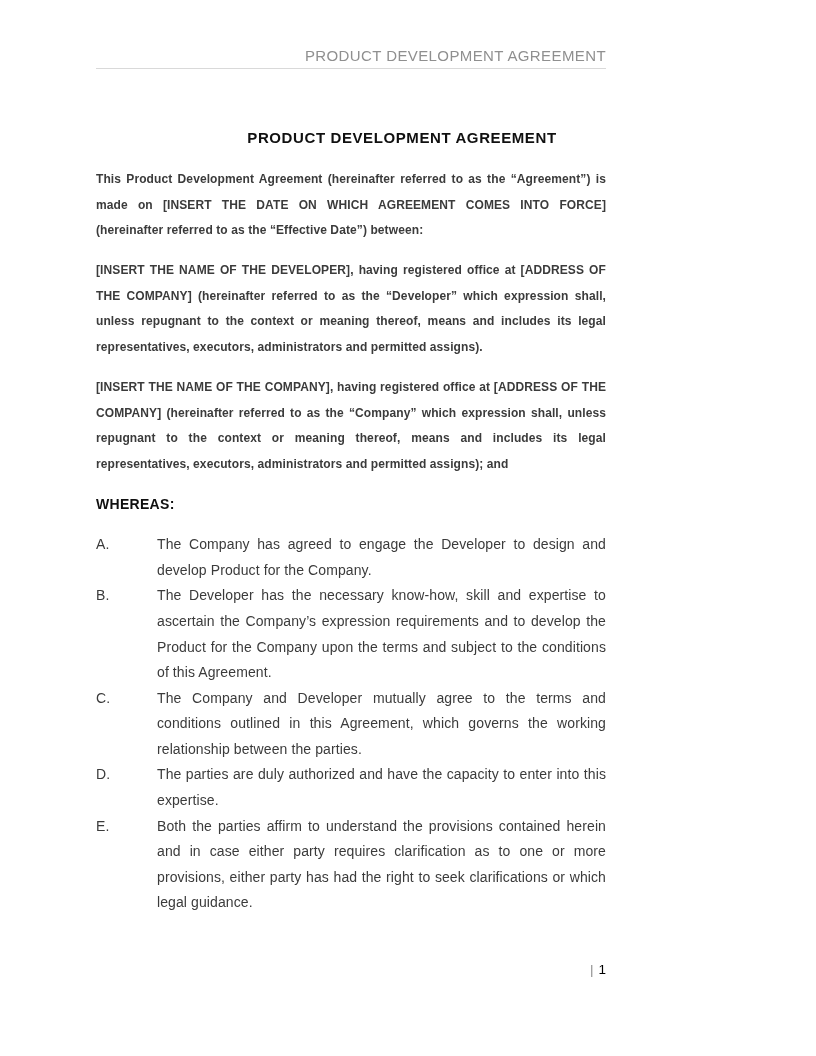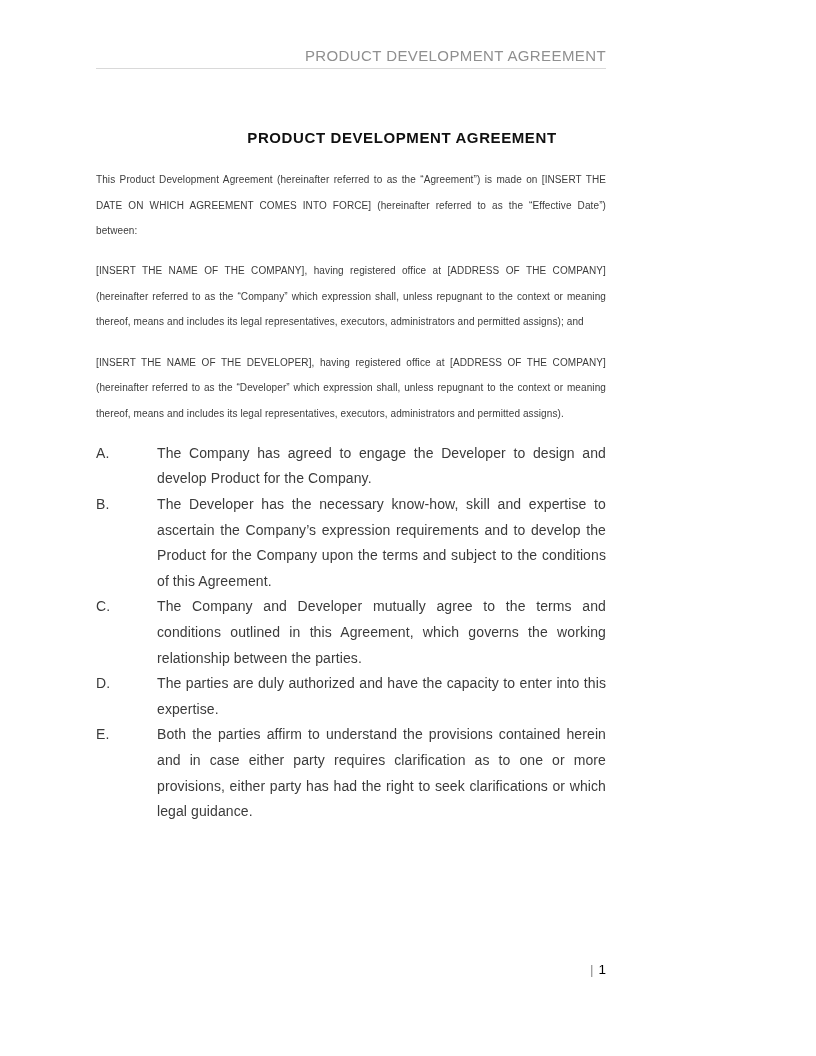--- a/index.html
+++ b/index.html
@@ -43,25 +43,26 @@
     padding-left: 102px;
     text-align: center;
     font-size: 15px;
     font-weight: bold;
     letter-spacing: 0.6px;
     line-height: 20px;
     color: #101010;
   }
   .para {
     margin: 0 0 14.5px 0;
-    font-size: 10px;
+    font-size: 12px;
     line-height: 25.6px;
     letter-spacing: 0.1px;
     color: #3b3b3b;
     text-align: justify;
+    font-weight: bold;
   }
   .whereas {
     margin: 0 0 14.5px 0;
     font-size: 14px;
     line-height: 25.6px;
     font-weight: bold;
     letter-spacing: 0.3px;
     color: #101010;
   }
   .recitals {
@@ -105,25 +106,26 @@
     <div class="header-text">PRODUCT DEVELOPMENT AGREEMENT</div>
     <div class="header-rule"></div>
   </div>
 
   <div class="content">
 
     <h1 class="doc-title">PRODUCT DEVELOPMENT AGREEMENT</h1>
 
     <p class="para">This Product Development Agreement (hereinafter referred to as the “Agreement”) is made on [INSERT THE DATE ON WHICH AGREEMENT COMES INTO FORCE] (hereinafter referred to as the “Effective Date”) between:</p>
 
+    <p class="para">[INSERT THE NAME OF THE DEVELOPER], having registered office at [ADDRESS OF THE COMPANY] (hereinafter referred to as the “Developer” which expression shall, unless repugnant to the context or meaning thereof, means and includes its legal representatives, executors, administrators and permitted assigns).</p>
+
     <p class="para">[INSERT THE NAME OF THE COMPANY], having registered office at [ADDRESS OF THE COMPANY] (hereinafter referred to as the “Company” which expression shall, unless repugnant to the context or meaning thereof, means and includes its legal representatives, executors, administrators and permitted assigns); and</p>
 
-    <p class="para">[INSERT THE NAME OF THE DEVELOPER], having registered office at [ADDRESS OF THE COMPANY] (hereinafter referred to as the “Developer” which expression shall, unless repugnant to the context or meaning thereof, means and includes its legal representatives, executors, administrators and permitted assigns).</p>
 
-
+    <h2 class="whereas">WHEREAS:</h2>
 
     <div class="recitals">
 
       <div class="recital">
         <span class="recital-marker">A.</span>
         <span class="recital-text">The Company has agreed to engage the Developer to design and develop Product for the Company.</span>
       </div>
 
       <div class="recital">
         <span class="recital-marker">B.</span>

